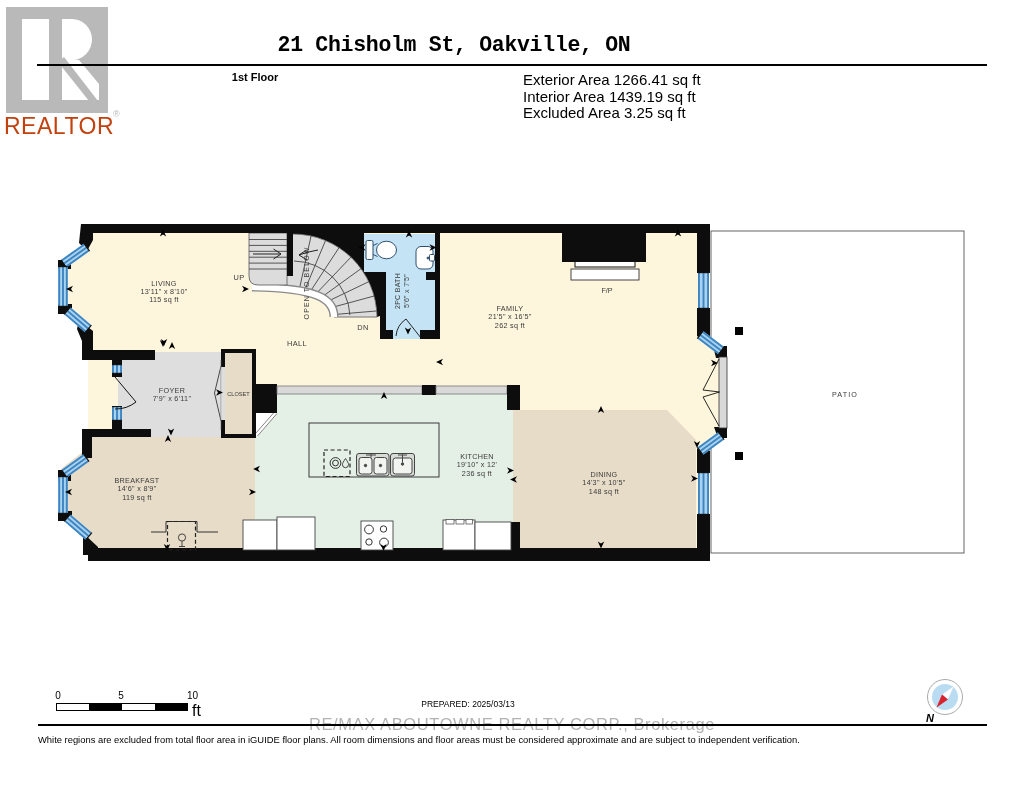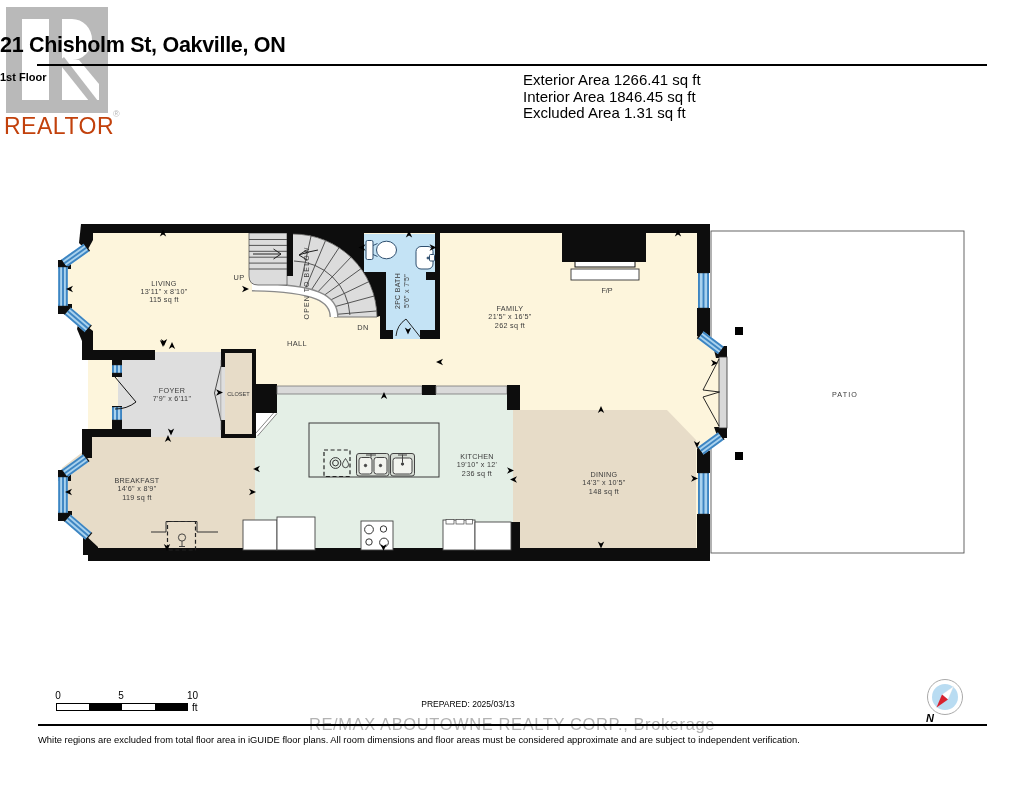--- a/index.html
+++ b/index.html
@@ -1,28 +1,28 @@
 <!DOCTYPE html>
 <html><head>
 <meta charset="utf-8">
 <style>
   html,body{margin:0;padding:0;background:#fff;}
   body{width:1024px;height:791px;position:relative;font-family:"Liberation Sans",sans-serif;}
   .abs{position:absolute;}
-  #title{left:0;top:33px;width:908px;text-align:left;font-size:21.5px;font-weight:bold;color:#000;letter-spacing:-0.3px;}
+  #title{left:0;top:33px;width:908px;text-align:center;font-size:21.5px;font-weight:bold;color:#000;letter-spacing:-0.3px;font-family:Liberation Mono, monospace;}
   #hline{left:37px;top:64px;width:950px;height:2px;background:#000;}
-  #floorlbl{left:0;top:71px;width:510px;text-align:left;font-size:11px;font-weight:bold;color:#000;}
+  #floorlbl{left:0;top:71px;width:510px;text-align:center;font-size:11px;font-weight:bold;color:#000;}
   .area{left:523px;font-size:15px;color:#000;}
   #realtor{left:6px;top:7px;}
   #realtxt{left:4px;top:113px;font-size:23px;color:#c2410c;letter-spacing:0.5px;}
   #realreg{left:113px;top:109px;font-size:9px;color:#b9b9b9;}
   #scale0{left:52px;top:690px;font-size:10px;width:12px;text-align:center;}
   #scale5{left:115px;top:690px;font-size:10px;width:12px;text-align:center;}
   #scale10{left:178px;top:690px;font-size:10px;width:20px;text-align:right;}
-  #scaleft{left:192px;top:702px;font-size:10px;}
+  #scaleft{left:192px;top:702px;font-size:16px;}
   #prepared{left:0;top:699px;width:936px;text-align:center;font-size:8.5px;}
   #watermark{left:0;top:715px;width:1024px;text-align:center;font-size:16.5px;color:#b3b3b3;letter-spacing:0.6px;}
   #bline{left:38px;top:724px;width:949px;height:1.6px;background:#000;}
   #disclaimer{left:38px;top:734px;font-size:9.4px;color:#000;text-align:center;}
 </style>
 </head>
 <body>
 
 <svg id="realtor" class="abs" width="104" height="107" viewBox="0 0 104 107">
   <rect x="0" y="0" width="102" height="106" fill="#b9b9b9"></rect>
@@ -35,22 +35,22 @@
 <div id="realtxt" class="abs">REALTOR</div>
 <div id="realreg" class="abs">®</div>
 
 <div id="title" class="abs">21 Chisholm St, Oakville, ON</div>
 
 <div id="hline" class="abs"></div>
 
 <div id="floorlbl" class="abs">1st Floor</div>
 
 <div class="abs area" style="top:71px;">Exterior Area 1266.41 sq ft</div>
-<div class="abs area" style="top:88px;">Interior Area 1846.45 sq ft</div>
-<div class="abs area" style="top:104px;">Excluded Area 1.31 sq ft</div>
+<div class="abs area" style="top:88px;">Interior Area 1439.19 sq ft</div>
+<div class="abs area" style="top:104px;">Excluded Area 3.25 sq ft</div>
 
 <svg id="plan" class="abs" style="left:0;top:0;" width="1024" height="791" viewBox="0 0 1024 791">
 <defs>
 <path id="ar" d="M0,-3.2 L7,0 L0,3.2 L2,0 Z" fill="#000"></path>
 </defs>
 
 <rect x="711" y="231" width="253" height="322" fill="#ffffff" stroke="#555" stroke-width="0.9"></rect>
 <text x="845" y="397" font-size="7.2" fill="#3b3b3b" text-anchor="middle" letter-spacing="1.1">PATIO</text>
 
 <polygon points="88,228 706,228 706,552 88,552" fill="#fdf5dc"></polygon>

